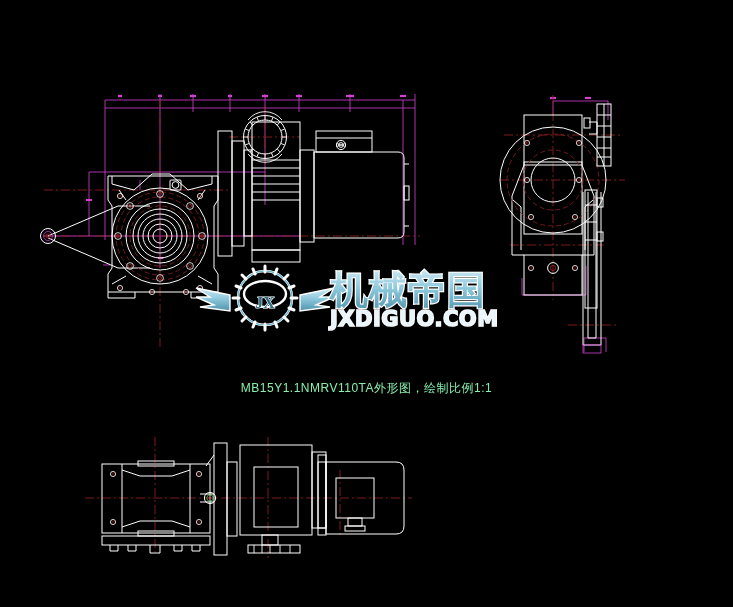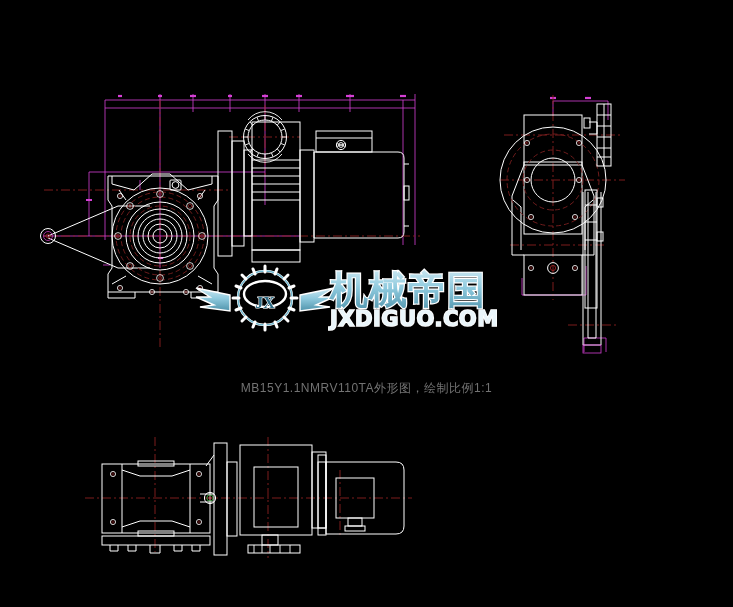--- a/index.html
+++ b/index.html
@@ -26,21 +26,21 @@
     width: 733px;
     height: 607px;
     display: block;
   }
   #caption {
     position: absolute;
     left: 0;
     top: 380px;
     width: 733px;
     text-align: center;
-    color: #737373;
+    color: #86efac;
     font-size: 12px;
     letter-spacing: 0.5px;
     white-space: nowrap;
     font-family: "Liberation Sans", sans-serif;
   }
 </style>
 </head>
 <body>
 
 <div id="cad-root">

